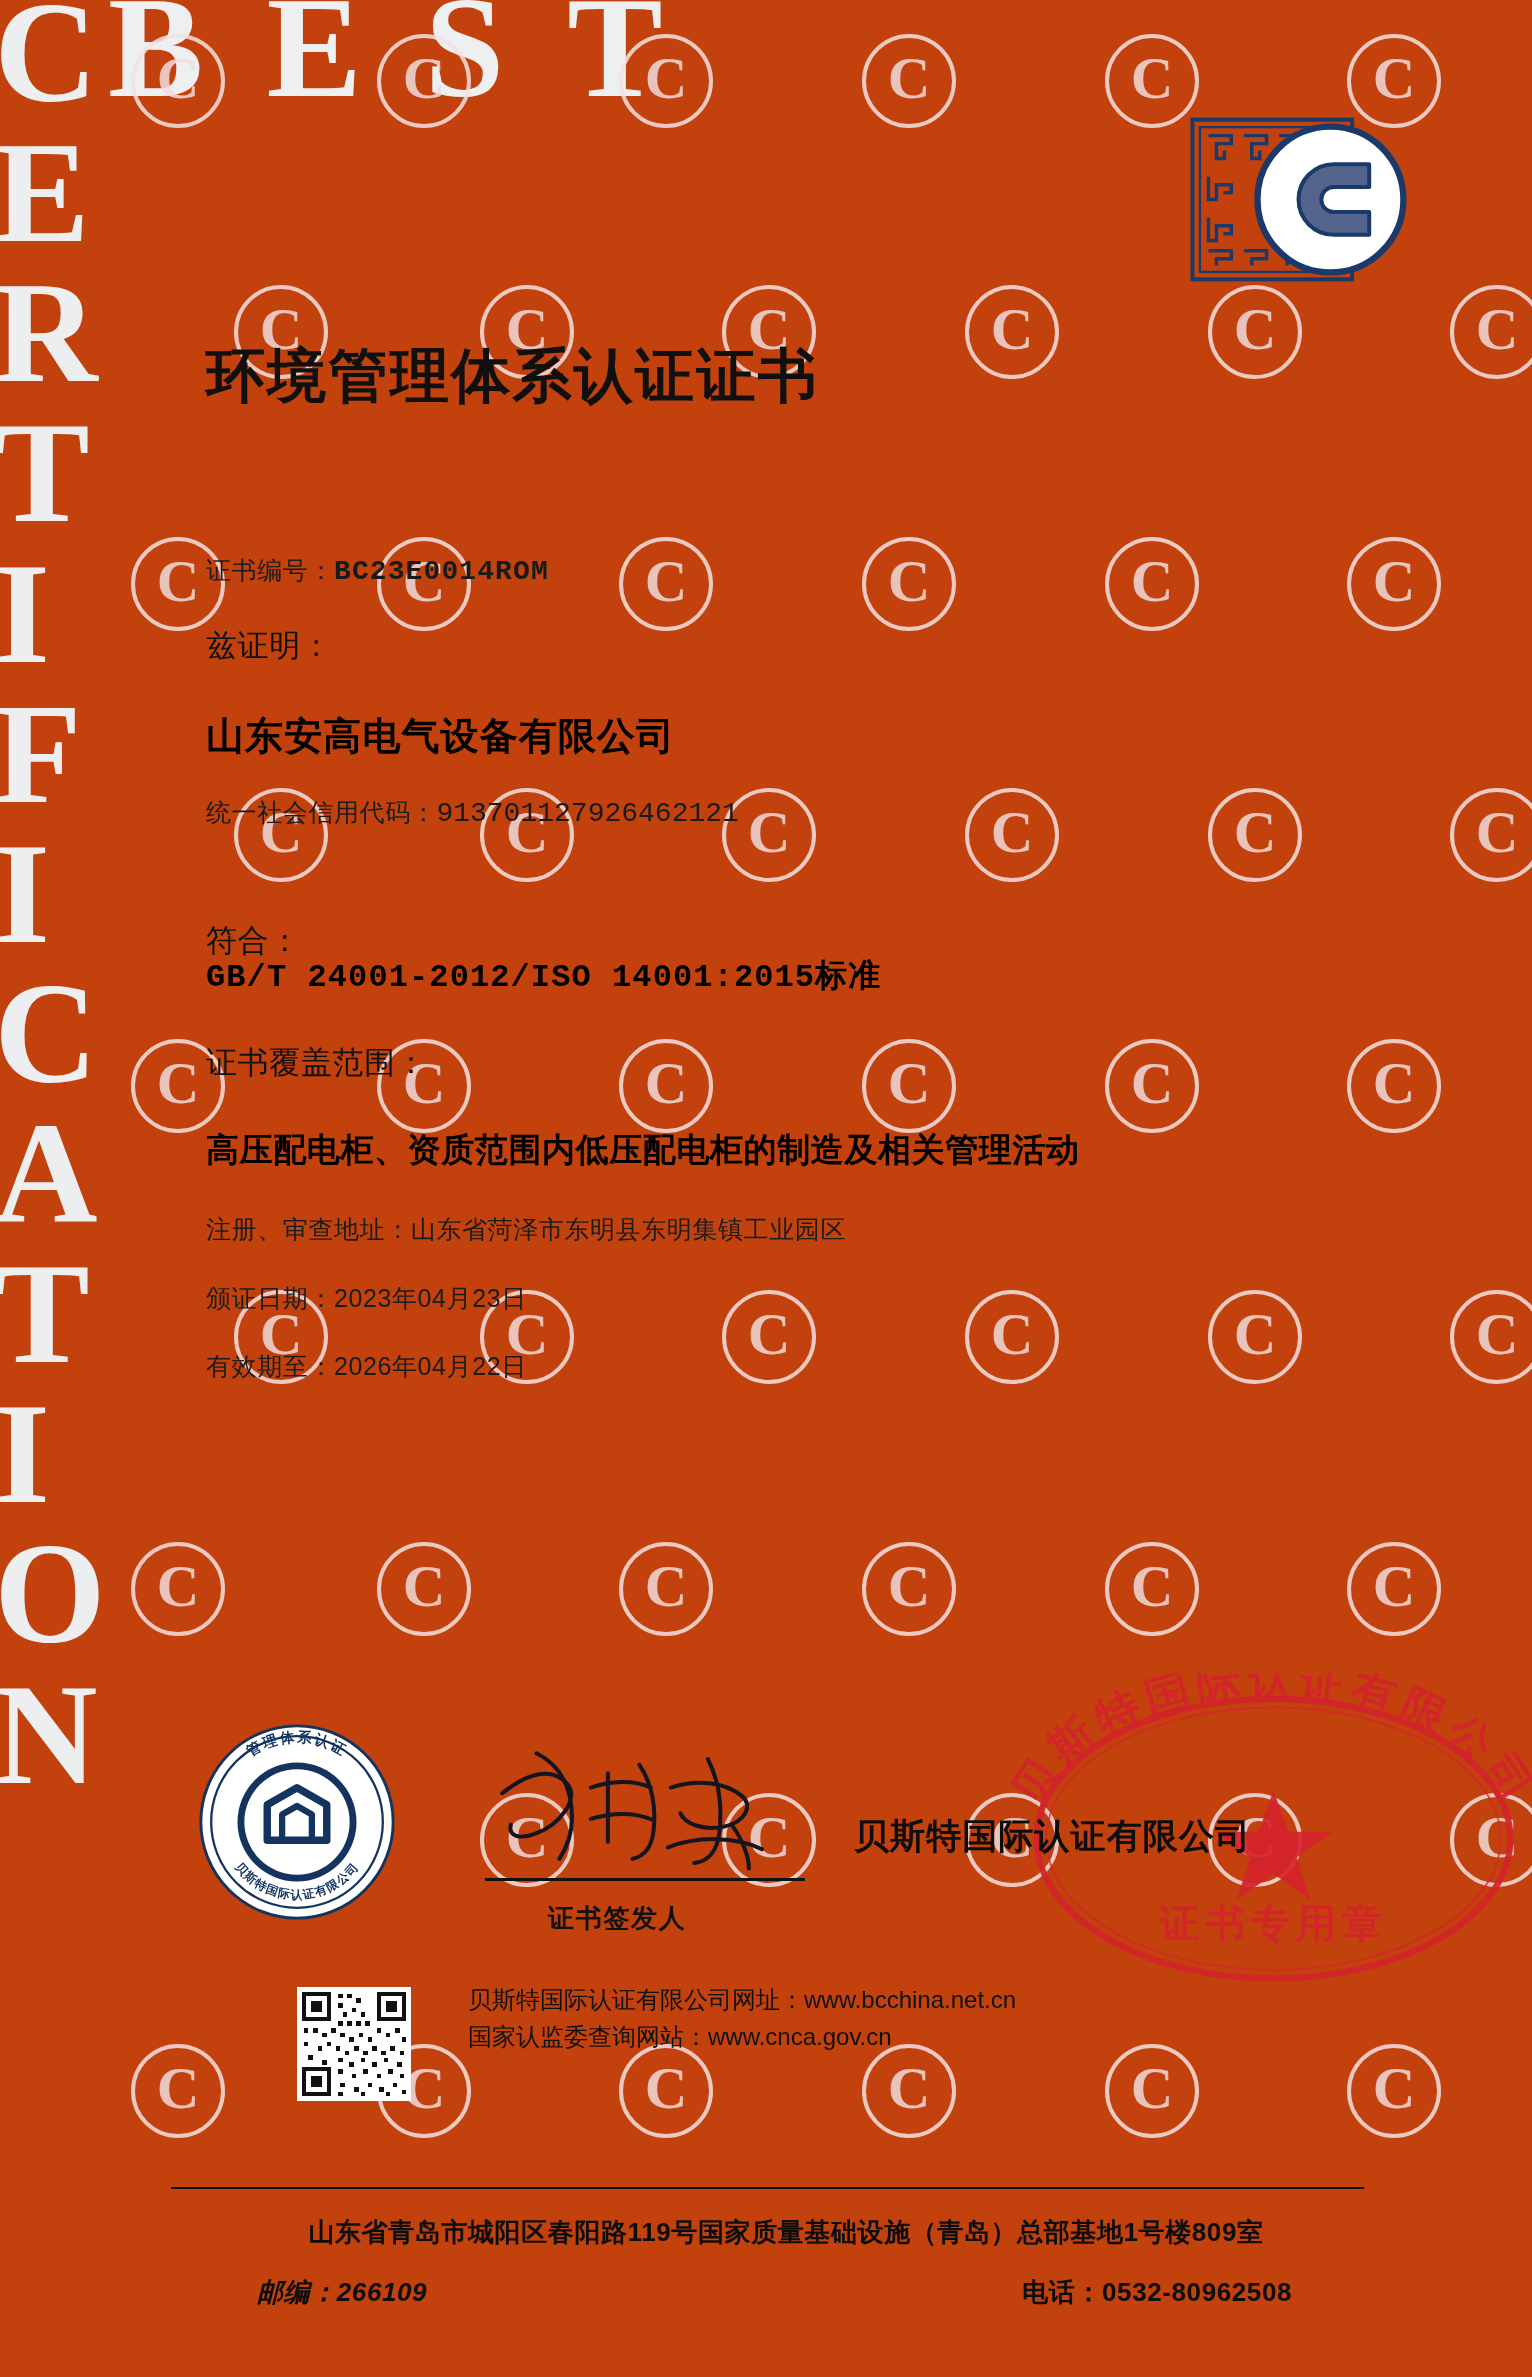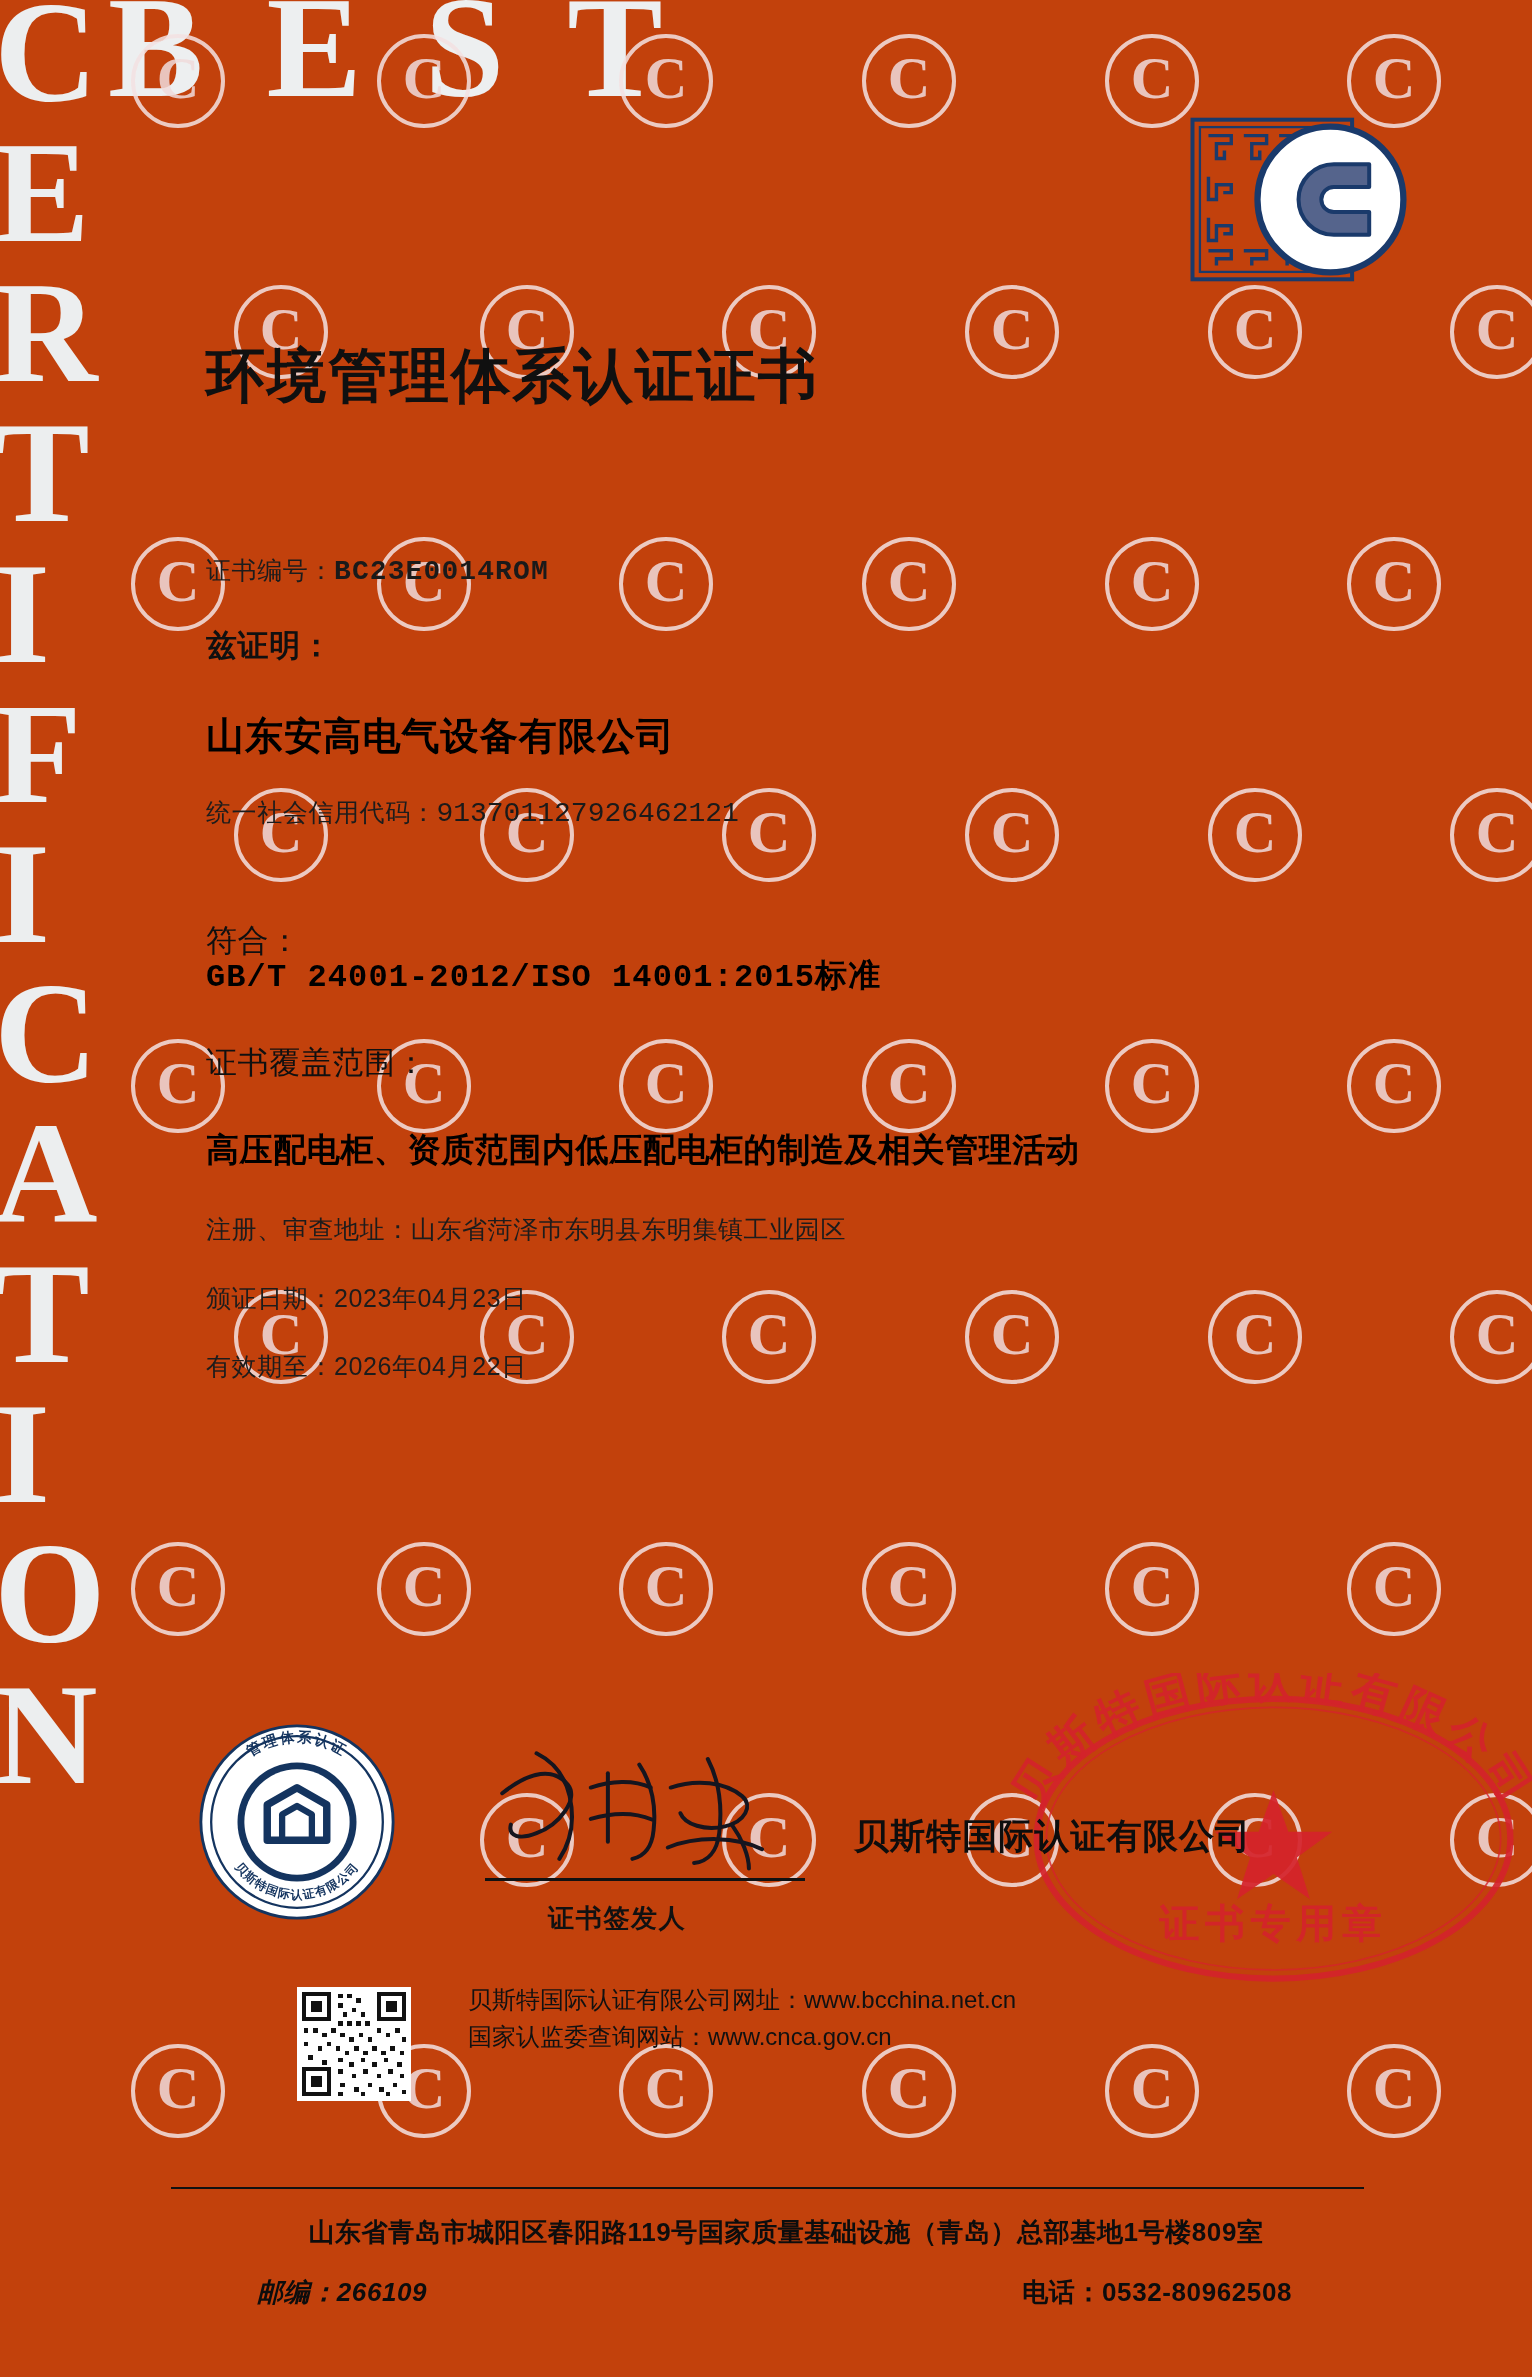--- a/index.html
+++ b/index.html
@@ -354,21 +354,21 @@
         </g>
       </svg>
     </div>
 
     <div class="title">环境管理体系认证证书</div>
 
     <div class="field" style="top:554px;">
       <span class="lbl-small">证书编号：</span><span class="mono" style="font-weight:700;letter-spacing:1.1px;">BC23E0014ROM</span>
     </div>
 
-    <div class="field lbl-mid" style="top:625px;font-weight:bold;">兹证明：</div>
+    <div class="field lbl-mid" style="top:625px;">兹证明：</div>
 
     <div class="field lbl-big" style="top:711px;">山东安高电气设备有限公司</div>
 
     <div class="field" style="top:796px;">
       <span class="lbl-small">统一社会信用代码：</span><span class="mono">913701127926462121</span>
     </div>
 
     <div class="field lbl-mid" style="top:920px;text-align:right;">符合：</div>
 
     <div class="field lbl-std" style="top:954px;">GB/T 24001-2012/ISO 14001:2015标准</div>

